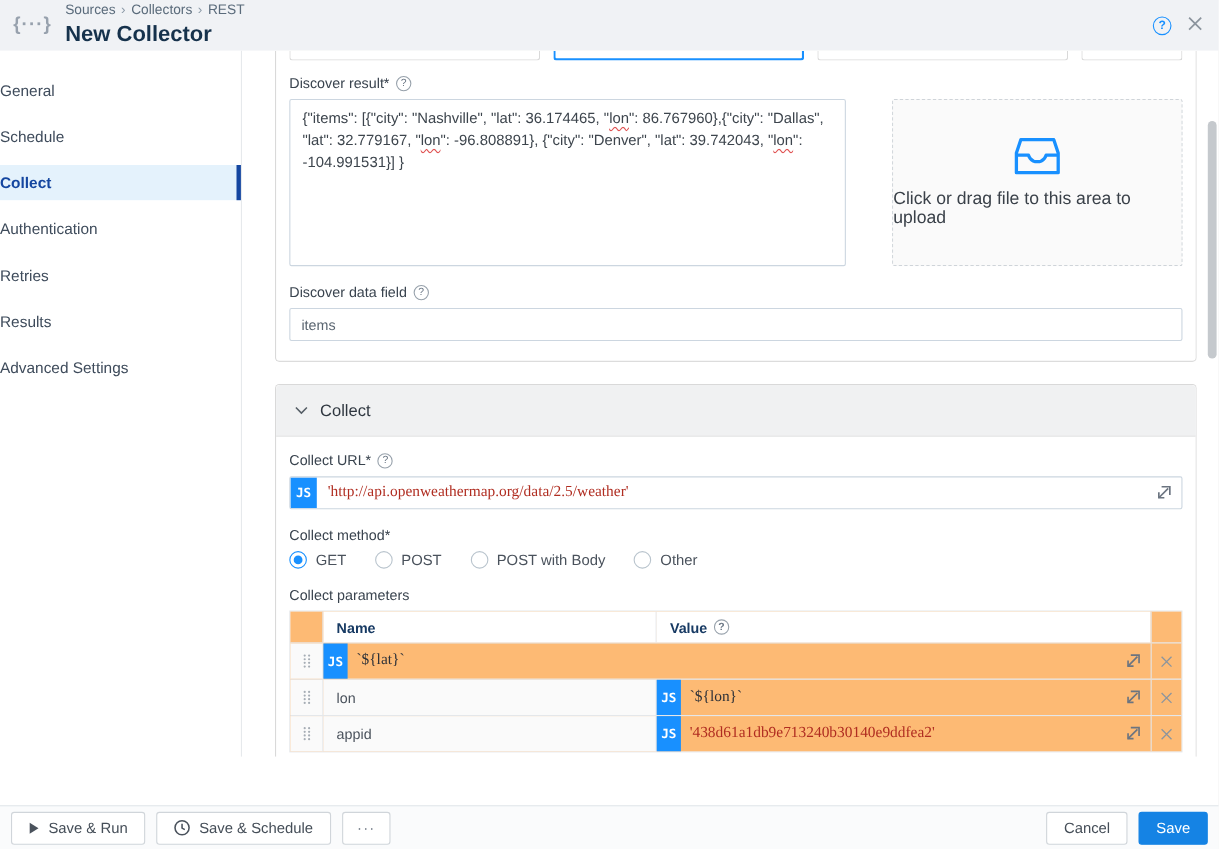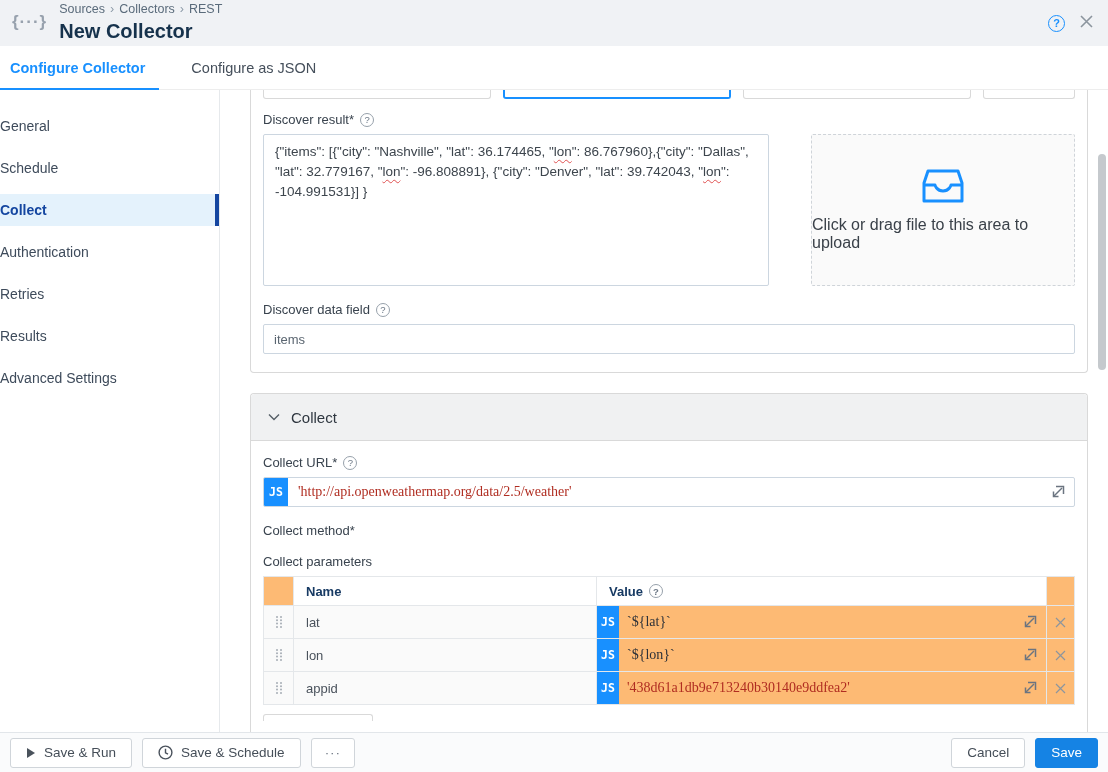--- a/index.html
+++ b/index.html
@@ -122,24 +122,20 @@
     <div class="hdr-right">
       <span class="help-circle">?</span>
       <span class="close-x">
         <svg width="15" height="15" viewBox="0 0 15 15">
             <path d="M2 2 L13 13 M13 2 L2 13" stroke="#8c959e" stroke-width="1.6"></path>
           </svg>
       </span>
     </div>
   </div>
 
-  <div class="tabbar">
-    <div class="tab active">Configure Collector</div>
-    <div class="tab">Configure as JSON</div>
-  </div>
 
   <div class="body">
 
     <div class="sidebar">
       <div class="side-item">General</div>
       <div class="side-item">Schedule</div>
       <div class="side-item selected">Collect</div>
       <div class="side-item">Authentication</div>
       <div class="side-item">Retries</div>
       <div class="side-item">Results</div>
@@ -200,20 +196,38 @@
               <svg width="14" height="14" viewBox="0 0 14 14" fill="none">
                 <path d="M5 1.5 H12.5 V9" stroke="#6b7480" stroke-width="1.5"></path>
                 <path d="M11 3 L2.5 11.5" stroke="#6b7480" stroke-width="1.5"></path>
                 <path d="M2.5 6.5 V11.5 H7.5" stroke="#6b7480" stroke-width="1.5"></path>
               </svg>
             </span>
           </div>
 
           <div class="fld-label mt14">
             <span>Collect method*</span>
+          </div>
+          <div class="radio-row">
+            <div class="radio-item on">
+              <span class="radio-dot"></span>
+              <span class="radio-label">GET</span>
+            </div>
+            <div class="radio-item">
+              <span class="radio-dot"></span>
+              <span class="radio-label">POST</span>
+            </div>
+            <div class="radio-item">
+              <span class="radio-dot"></span>
+              <span class="radio-label">POST with Body</span>
+            </div>
+            <div class="radio-item">
+              <span class="radio-dot"></span>
+              <span class="radio-label">Other</span>
+            </div>
           </div>
 
           <div class="fld-label mt14">
             <span>Collect parameters</span>
           </div>
 
           <div class="ptable">
             <div class="t-row t-head">
               <div class="c-drag"></div>
               <div class="c-name">Name</div>
@@ -232,21 +246,20 @@
                       <circle cx="6" cy="2" r="1"></circle>
                       <circle cx="2" cy="5.3" r="1"></circle>
                       <circle cx="6" cy="5.3" r="1"></circle>
                       <circle cx="2" cy="8.6" r="1"></circle>
                       <circle cx="6" cy="8.6" r="1"></circle>
                       <circle cx="2" cy="12" r="1"></circle>
                       <circle cx="6" cy="12" r="1"></circle>
                     </g>
                   </svg>
               </div>
-              <div class="c-name">lat</div>
               <div class="c-value">
                 <span class="js-badge">JS</span>
                 <span class="js-value param-vtext v-expression">`${lat}`</span>
                 <span class="expand-btn">
                   <svg width="14" height="14" viewBox="0 0 14 14" fill="none">
                       <path d="M5 1.5 H12.5 V9" stroke="#6b7480" stroke-width="1.5"></path>
                       <path d="M11 3 L2.5 11.5" stroke="#6b7480" stroke-width="1.5"></path>
                       <path d="M2.5 6.5 V11.5 H7.5" stroke="#6b7480" stroke-width="1.5"></path>
                     </svg>
                 </span>

